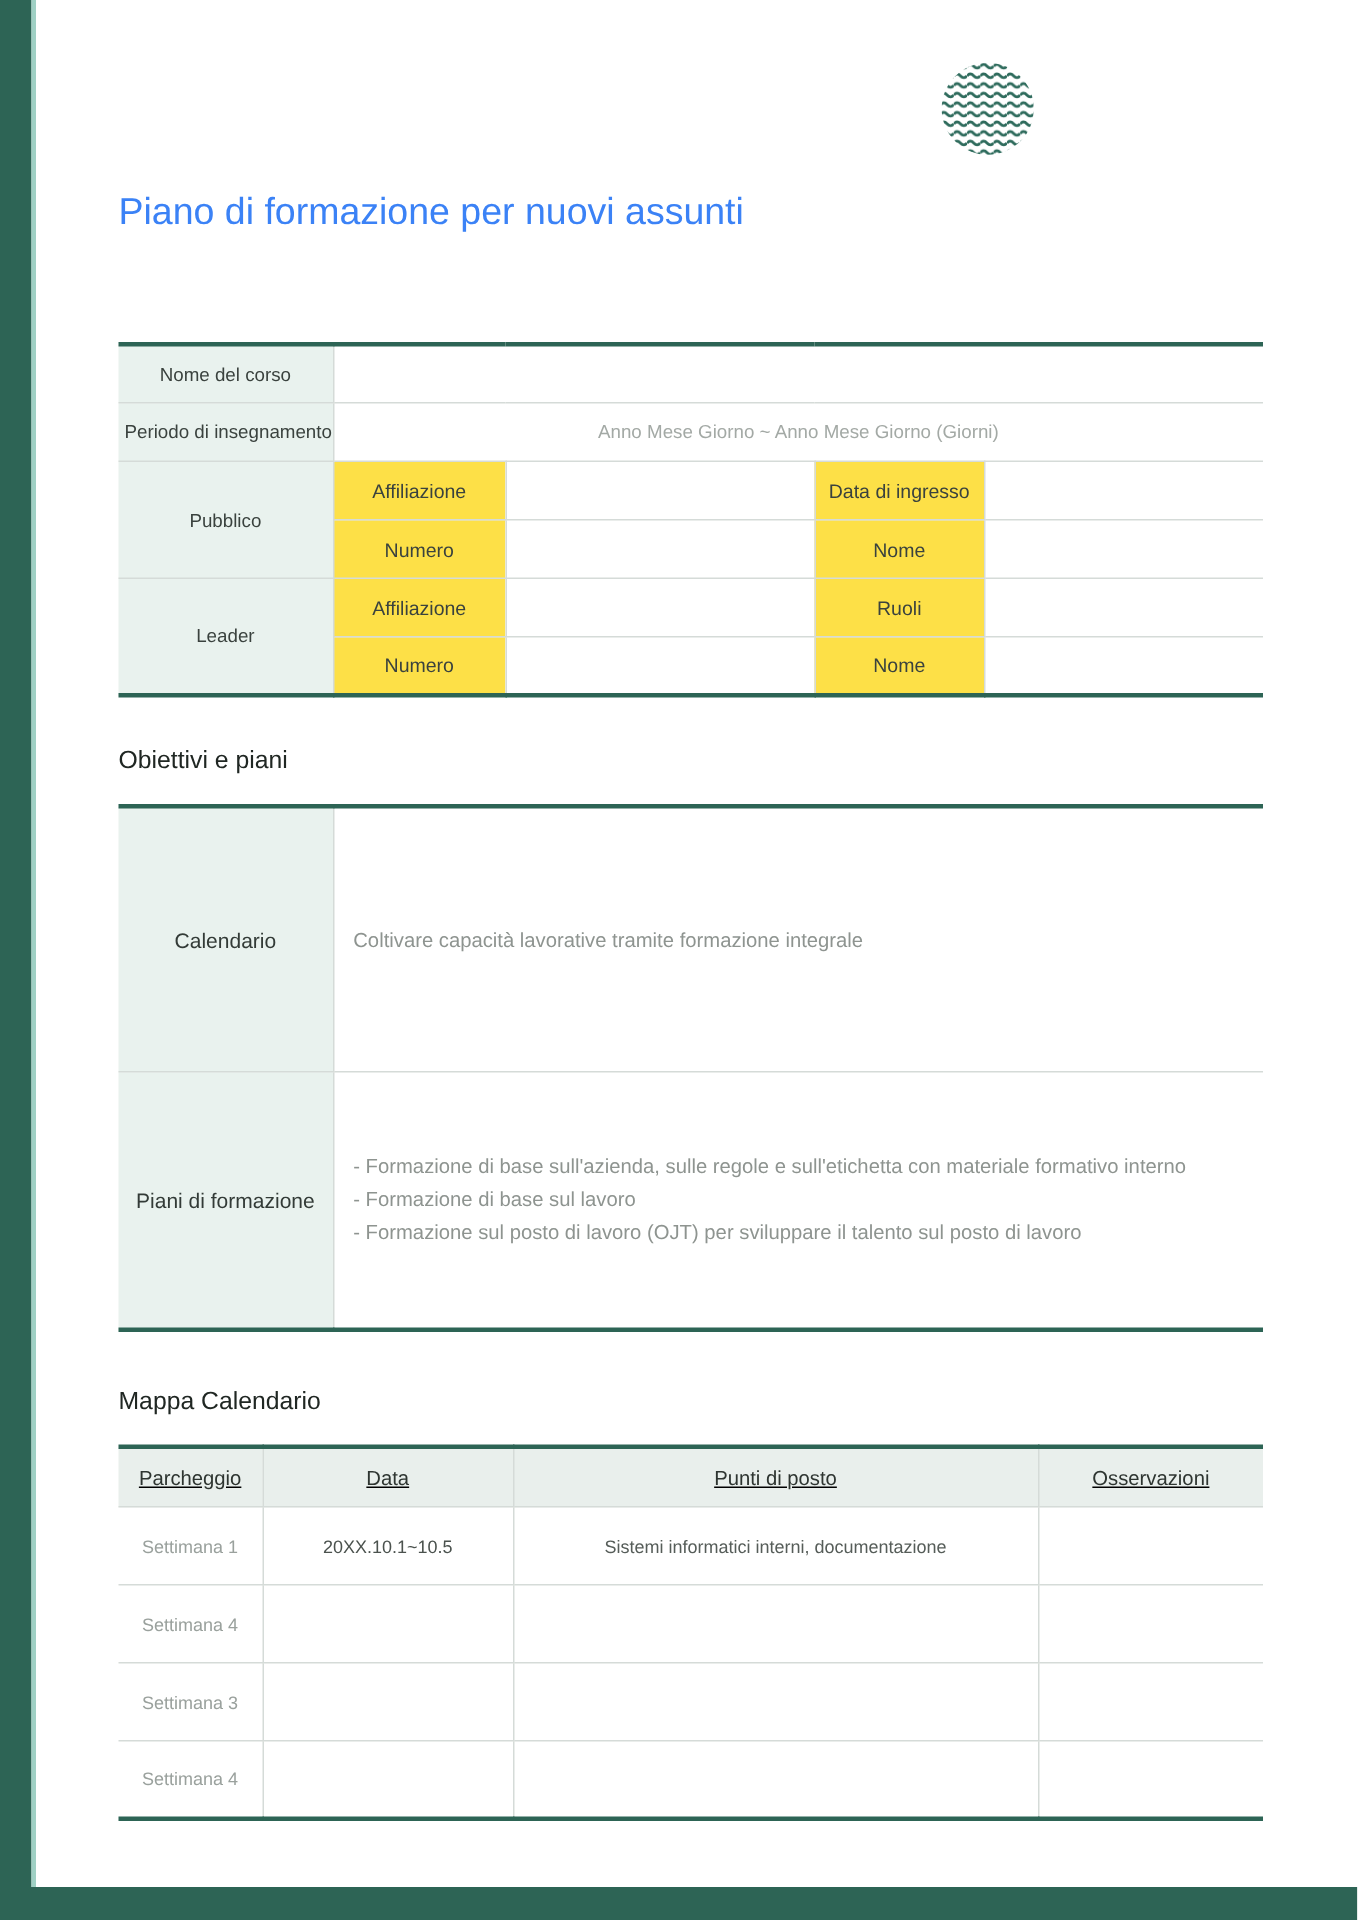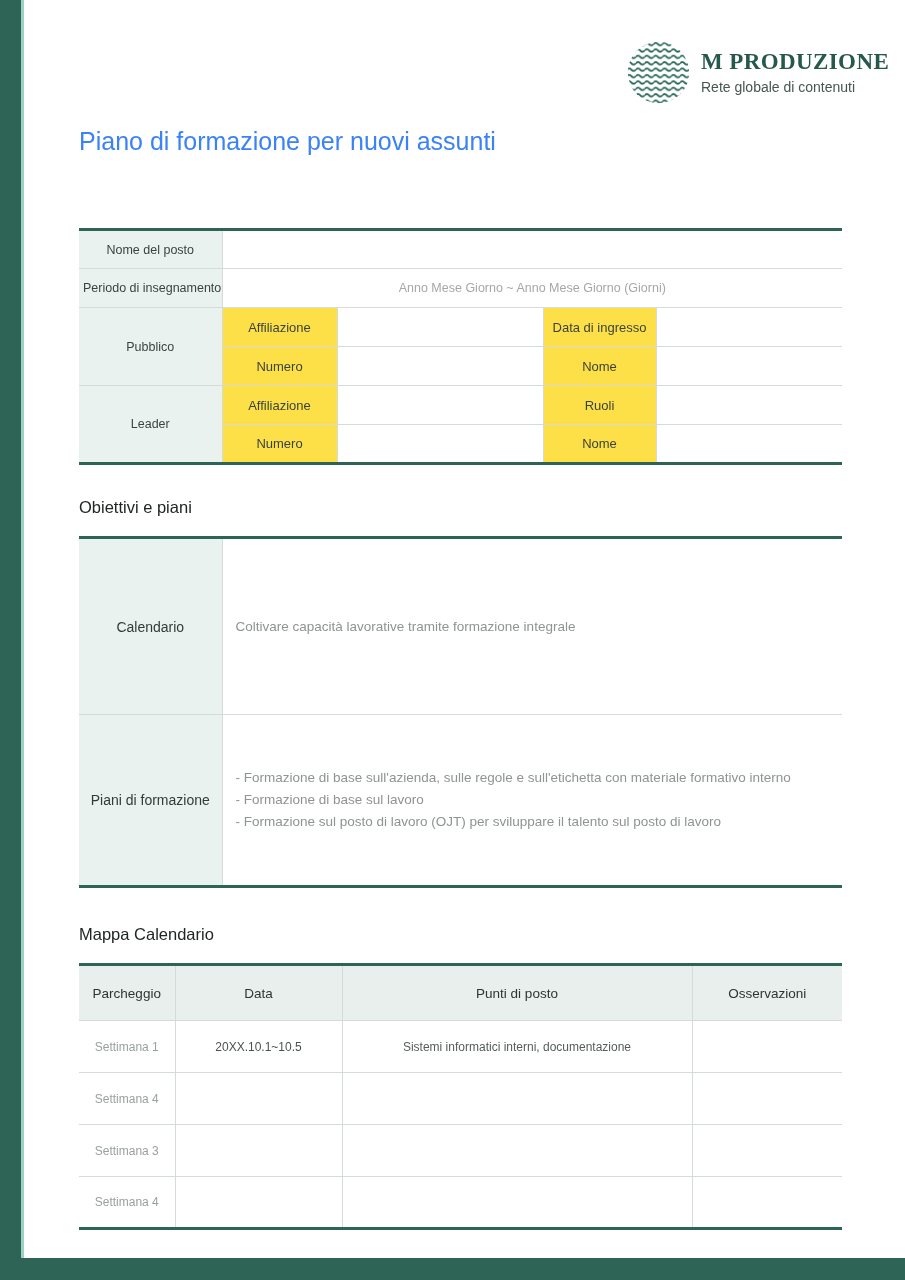--- a/index.html
+++ b/index.html
@@ -45,21 +45,21 @@
   .obj-content{text-align:left !important;padding:0 10px 0 13px !important;background:#fff;}
   .obj-line{font-size:13.5px;line-height:22px;color:#8e9490;white-space:nowrap;overflow:hidden;}
 
   
   .sec-h{position:absolute;left:79px;font-size:16.5px;line-height:20px;color:#202723;}
   #sec-obiettivi{top:497px;}
   #sec-calendario{top:924px;}
 
   
   #cal-table{top:963px;}
-  #cal-table thead tr{height:56px;}
+  #cal-table thead tr{height:40px;text-decoration:underline;}
   #cal-table tbody tr{height:52px;}
   #cal-table th{background:#e9efec;font-size:13.5px;color:#2e3531;}
   #cal-table td{background:#fff;font-size:12px;}
   .week{color:#9aa19d;}
   .date{color:#4b524e;}
   .strength{color:#565d59;}
   .notes{color:#565d59;}
 </style>
 </head>
 <body>
@@ -72,39 +72,35 @@
 
   <div class="logo">
     <svg class="logo-icon" viewBox="0 0 64 64">
       <defs>
         <pattern id="wv" width="9" height="6.5" patternUnits="userSpaceOnUse">
           <path d="M0 3.2 Q 2.25 0.7 4.5 3.2 T 9 3.2" fill="none" stroke="#2e6b5c" stroke-width="1.9"></path>
         </pattern>
       </defs>
       <circle cx="32" cy="32" r="31.2" fill="url(#wv)"></circle>
     </svg>
-    <div class="logo-text">
-      <div class="logo-name">M PRODUZIONE</div>
-      <div class="logo-tag">Rete globale di contenuti</div>
-    </div>
   </div>
 
   <div class="doc-title">Piano di formazione per nuovi assunti</div>
 
   <table class="tbl" id="form-table">
     <colgroup>
         <col style="width:143px">
         <col style="width:115px">
         <col style="width:206px">
         <col style="width:113px">
         <col style="width:186px">
       </colgroup>
     <tbody>
         <tr>
-      <td class="lab c-first">Nome del posto</td>
+      <td class="lab c-first">Nome del corso</td>
       <td class="val c-last" colspan="4"></td>
     </tr>
     <tr>
       <td class="lab c-first">Periodo di insegnamento</td>
       <td class="val c-last placeholder" colspan="4">Anno Mese Giorno ~ Anno Mese Giorno (Giorni)</td>
     </tr>
     <tr>
       <td class="lab c-first" rowspan="2">Pubblico</td>
       <td class="sublab">Affiliazione</td>
       <td class="val"></td>

